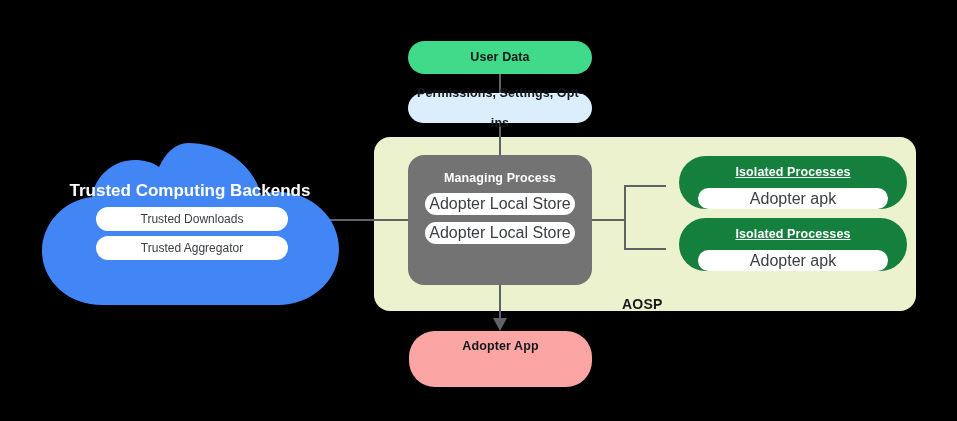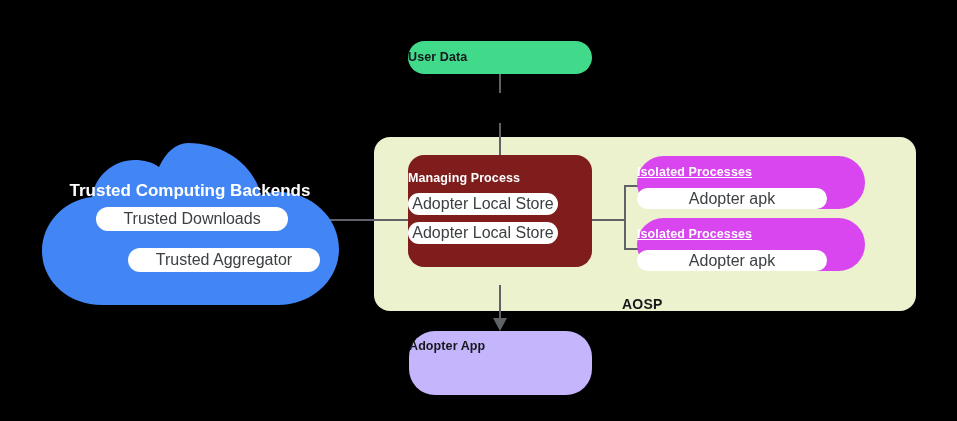--- a/index.html
+++ b/index.html
@@ -37,21 +37,21 @@
     font-size: 14px;
     font-weight: bold;
     color: #16181c;
     letter-spacing: 0.2px;
   }
   
   .pill-box {
     border-radius: 28px;
     display: flex;
     flex-direction: column;
-    align-items: flex-start;
+    align-items: center;
   }
   .box-title {
     font-size: 12.5px;
     font-weight: bold;
     letter-spacing: 0.1px;
     text-align: center;
     line-height: 15px;
   }
   .inner-pill {
     background: #ffffff;
@@ -83,58 +83,58 @@
     background: #dceefb;
     border-radius: 15px;
     justify-content: center;
   }
   #permissions-box .box-title { color: #16181c; line-height: 30px; font-weight: bold; }
   
   #managing-process-box {
     left: 408px;
     top: 155px;
     width: 184px;
-    height: 112px;
-    background: #7f1d1d;
+    height: 130px;
+    background: #737373;
     border-radius: 16px;
     padding-top: 16px;
   }
   #managing-process-box .box-title { color: #ffffff; }
   #managing-process-box .inner-pill {
     width: 150px;
     height: 22px;
     margin-top: 7px;
   }
   
   .isolated-box {
-    left: 637px;
+    left: 679px;
     width: 228px;
     height: 53px;
-    background: #d946ef;
+    background: #15803d;
     border-radius: 30px;
     padding-top: 9px;
   }
   #isolated-box-1 { top: 156px; }
   #isolated-box-2 { top: 218px; }
   .isolated-box .box-title {
     color: #ffffff;
     text-decoration: underline;
   }
   .isolated-box .inner-pill {
     width: 190px;
     height: 22px;
     margin-top: 8px;
   }
   
   #adopter-app-box {
     left: 409px;
     top: 331px;
     width: 183px;
-    height: 64px;
-    background: #c4b5fd;
+    height: 56px;
+    background: #fca5a5;
     border-radius: 26px;
     padding-top: 8px;
   }
   #adopter-app-box .box-title { color: #16181c; }
   #adopter-app-box .inner-pill {
     width: 148px;
     height: 21px;
     margin-top: 6px;
   }
   
@@ -156,28 +156,28 @@
     font-weight: bold;
     color: #ffffff;
   }
   .cloud-pill {
     position: absolute;
     left: 56px;
     width: 192px;
     height: 24px;
     background: #ffffff;
     border-radius: 14px;
-    font-size: 16px;
+    font-size: 12px;
     color: #3c4043;
     display: flex;
     align-items: center;
     justify-content: center;
   }
   #cloud-pill-0 { top: 64px; }
-  #cloud-pill-1 { top: 105px; margin-left: 32px; }
+  #cloud-pill-1 { top: 93px; }
   #cloud-pill-2 { top: 122px; }
   
   .conn {
     position: absolute;
     background: #5f6368;
   }
   .conn-v { width: 2px; }
   .conn-h { height: 2px; }
   #conn-userdata-permissions { left: 499px; top: 74px; height: 19px; }
   #conn-permissions-managing { left: 499px; top: 123px; height: 32px; }
@@ -213,20 +213,23 @@
   <div class="conn conn-v" id="conn-branch-v"></div>
   <div class="conn conn-h" id="conn-branch-top"></div>
   <div class="conn conn-h" id="conn-branch-bottom"></div>
   <div class="conn conn-v" id="conn-managing-adopter"></div>
   <div id="arrow-adopter"></div>
 
   <div class="node pill-box" id="user-data-box">
     <div class="box-title">User Data</div>
   </div>
 
+  <div class="node pill-box" id="permissions-box">
+    <div class="box-title">Permissions,  Settings, Opt-ins</div>
+  </div>
 
   <div class="node pill-box" id="managing-process-box">
     <div class="box-title">
       <span>Managing Process</span><br>
     </div>
     <div class="inner-pill">Adopter Local Store</div>
     <div class="inner-pill">Adopter Local Store</div>
   </div>
 
   <div class="node pill-box isolated-box" id="isolated-box-1">

